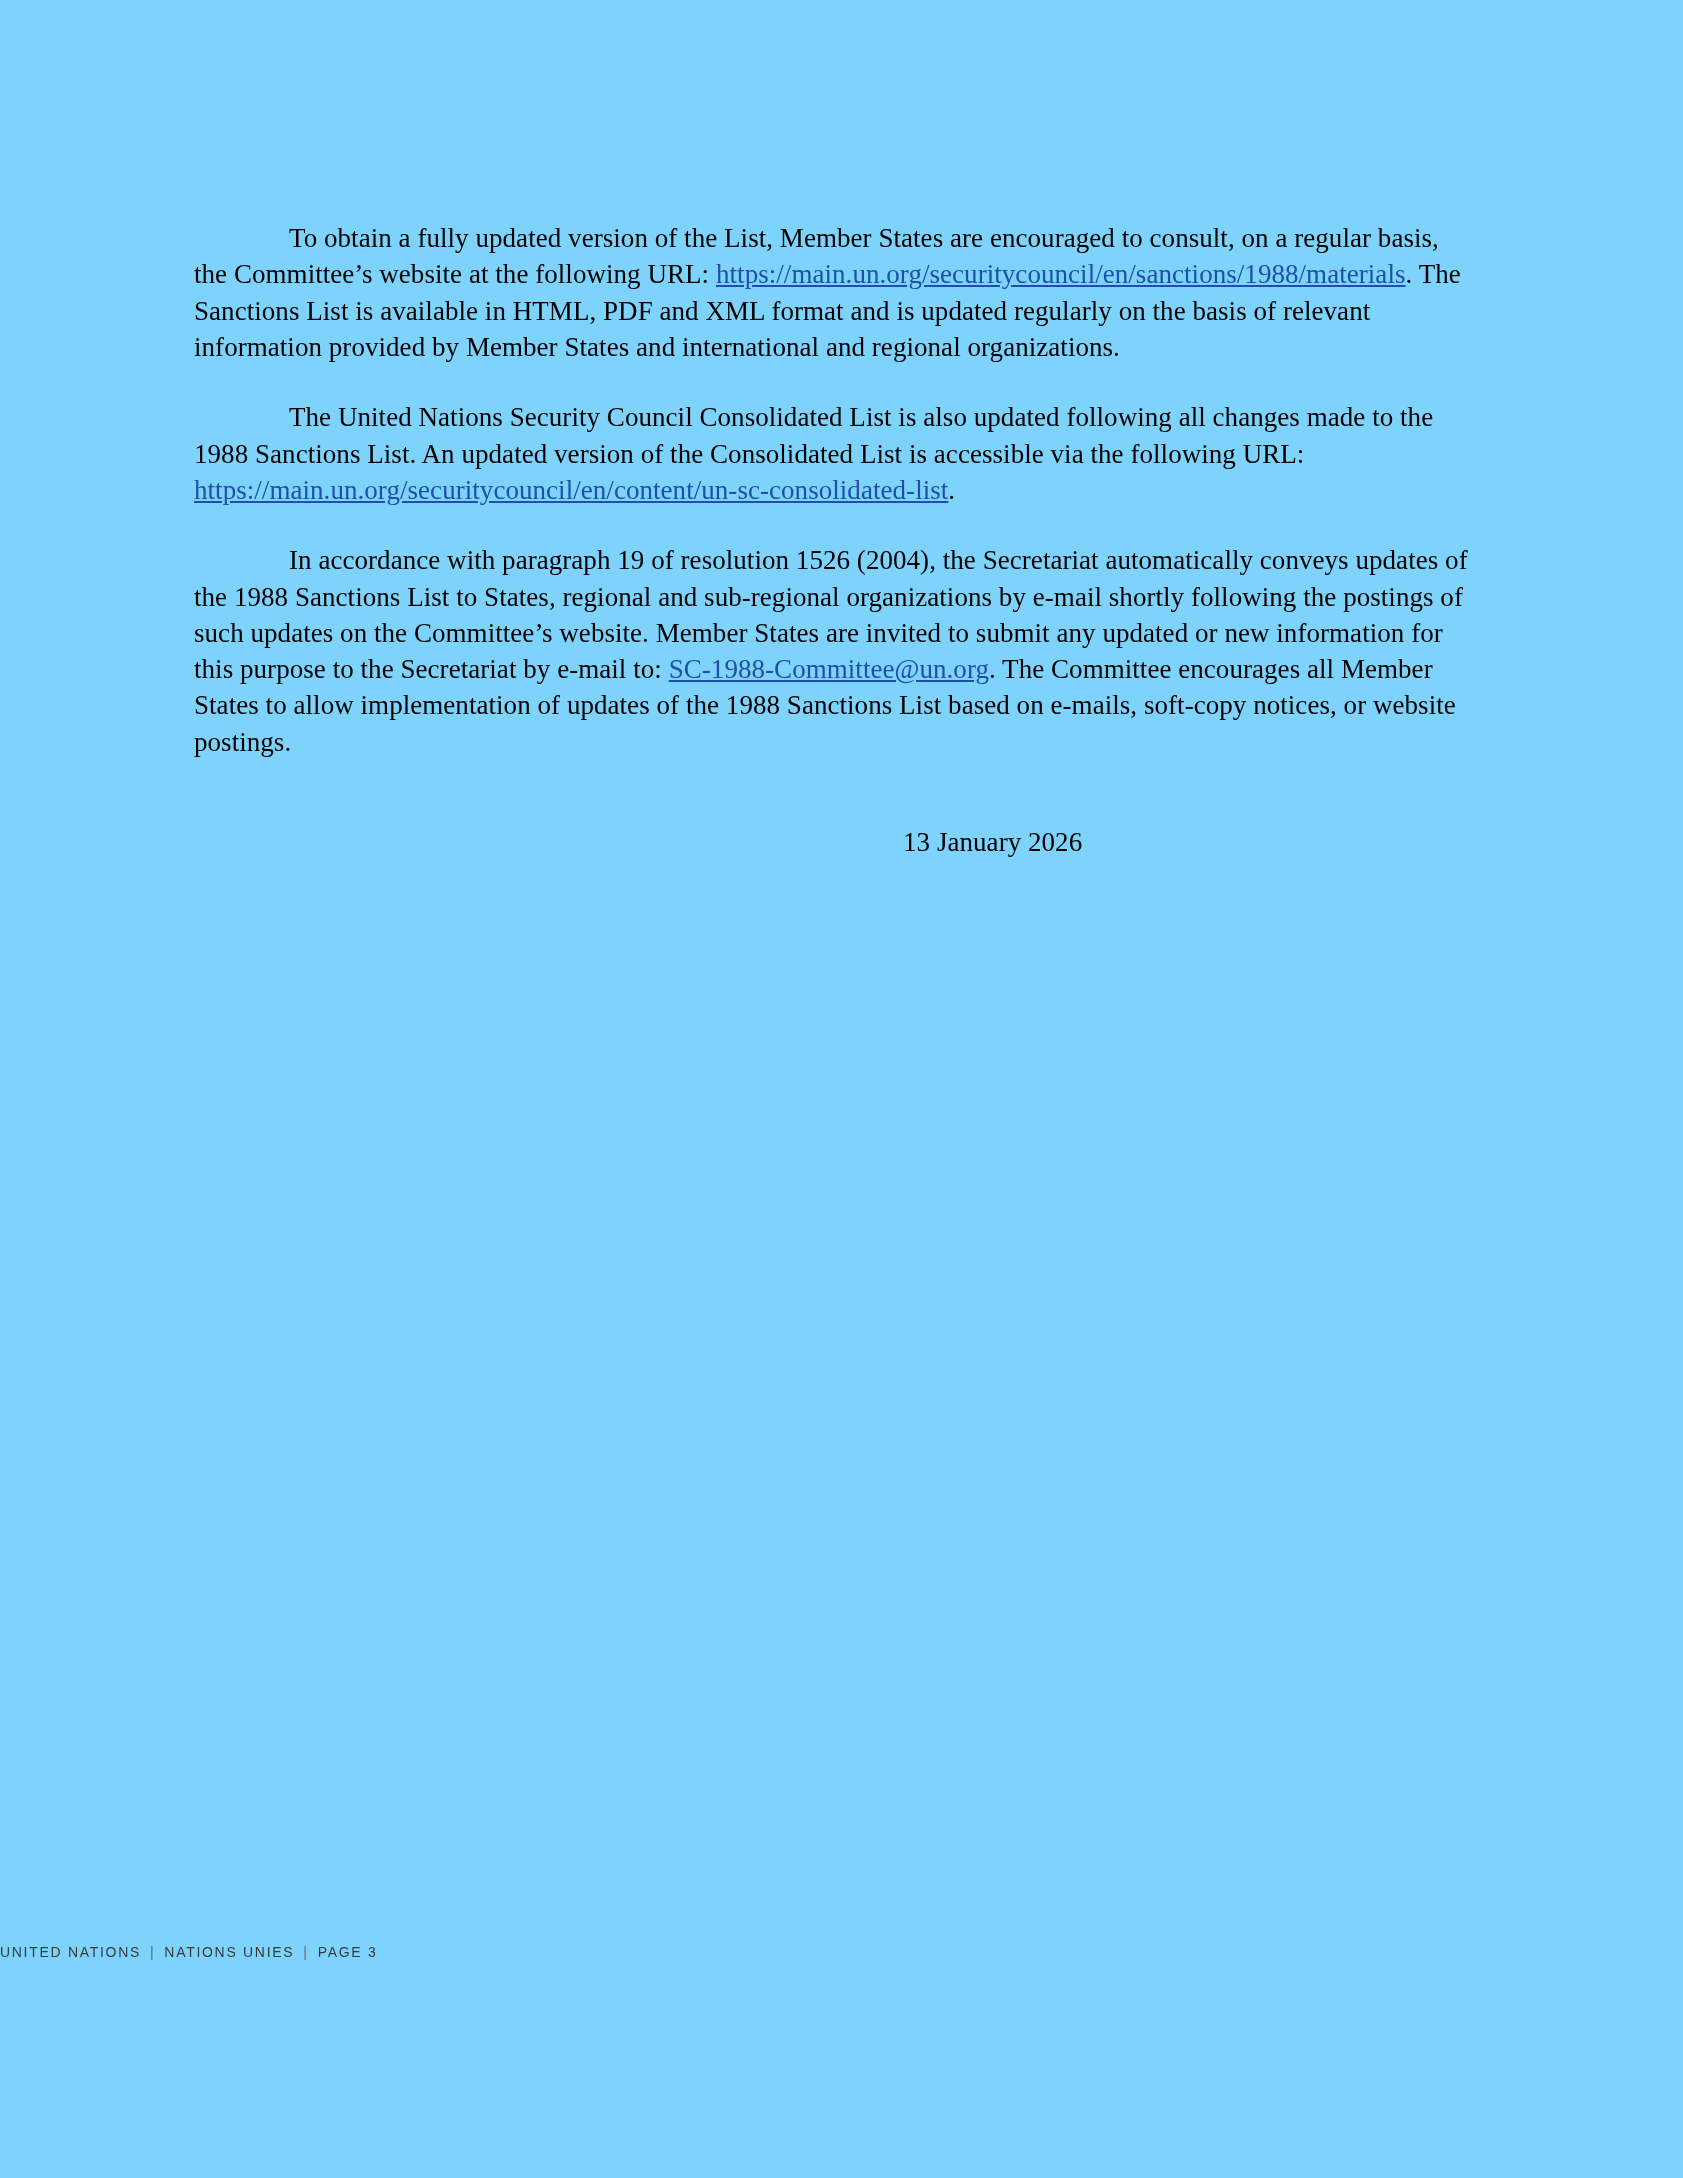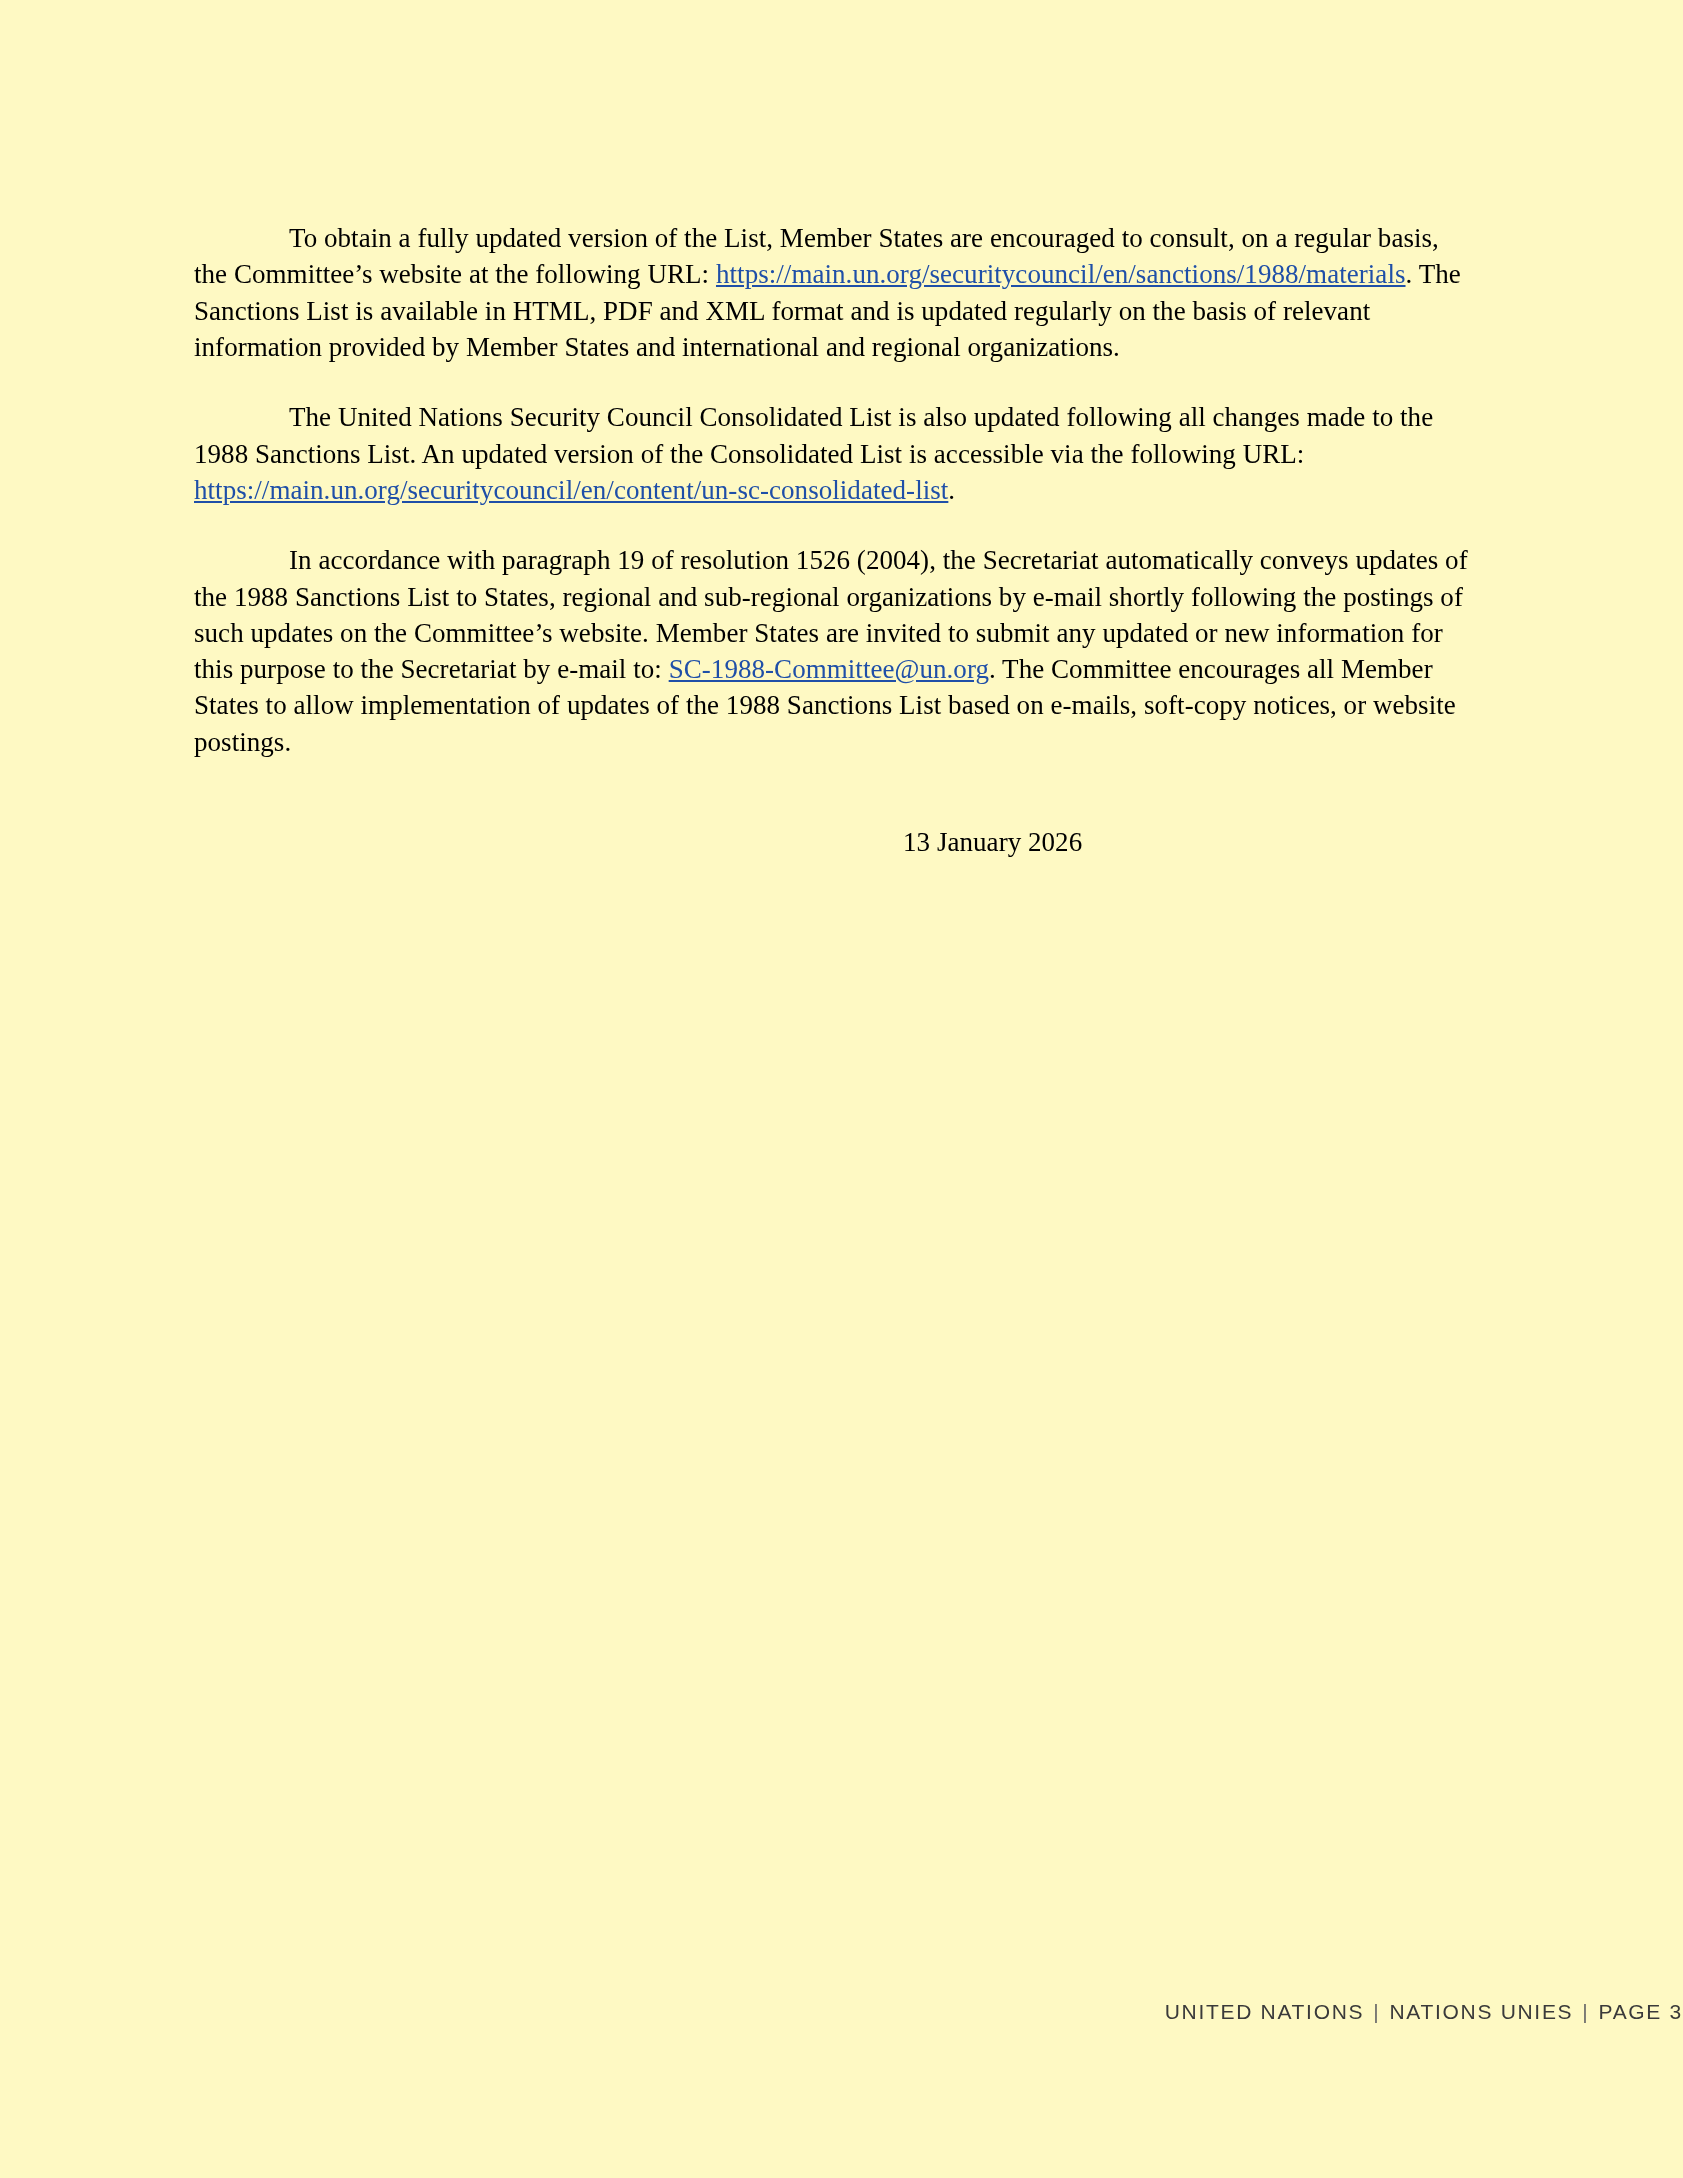--- a/index.html
+++ b/index.html
@@ -4,21 +4,21 @@
 <style>
   html, body {
     margin: 0;
     padding: 0;
     background: #b5b5b5;
   }
   .page {
     position: relative;
     width: 1683px;
     height: 2178px;
-    background: #fef9c3;
+    background: #7dd3fc;
     margin: 0 auto;
     box-sizing: border-box;
     font-family: "Liberation Serif", serif;
     color: #000000;
     overflow: hidden;
   }
   .content {
     position: absolute;
     left: 194px;
     top: 220px;
@@ -42,24 +42,24 @@
     padding-top: 30px;
     font-size: 27px;
     text-align: center;
     text-indent: 0;
     padding-left: 614px;
   }
   .footer {
     position: absolute;
     left: 0;
     right: 0;
-    top: 2000px;
-    text-align: right;
+    top: 1944px;
+    text-align: left;
     font-family: "Liberation Sans", sans-serif;
-    font-size: 21px;
+    font-size: 14px;
     letter-spacing: 1.7px;
     color: #3a3a3a;
   }
   .footer .sep {
     padding: 0 9px;
     color: #6a6a6a;
   }
 </style>
 </head>
 <body>

